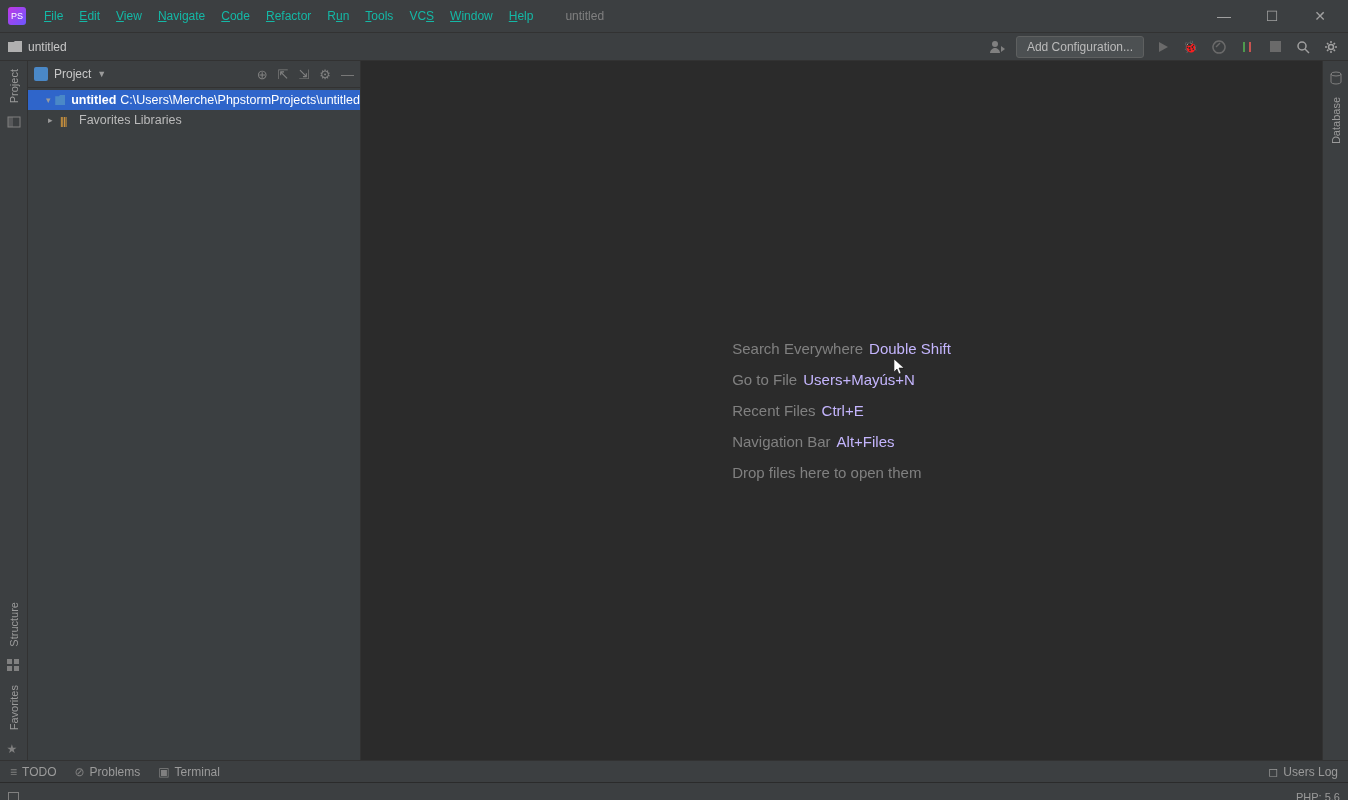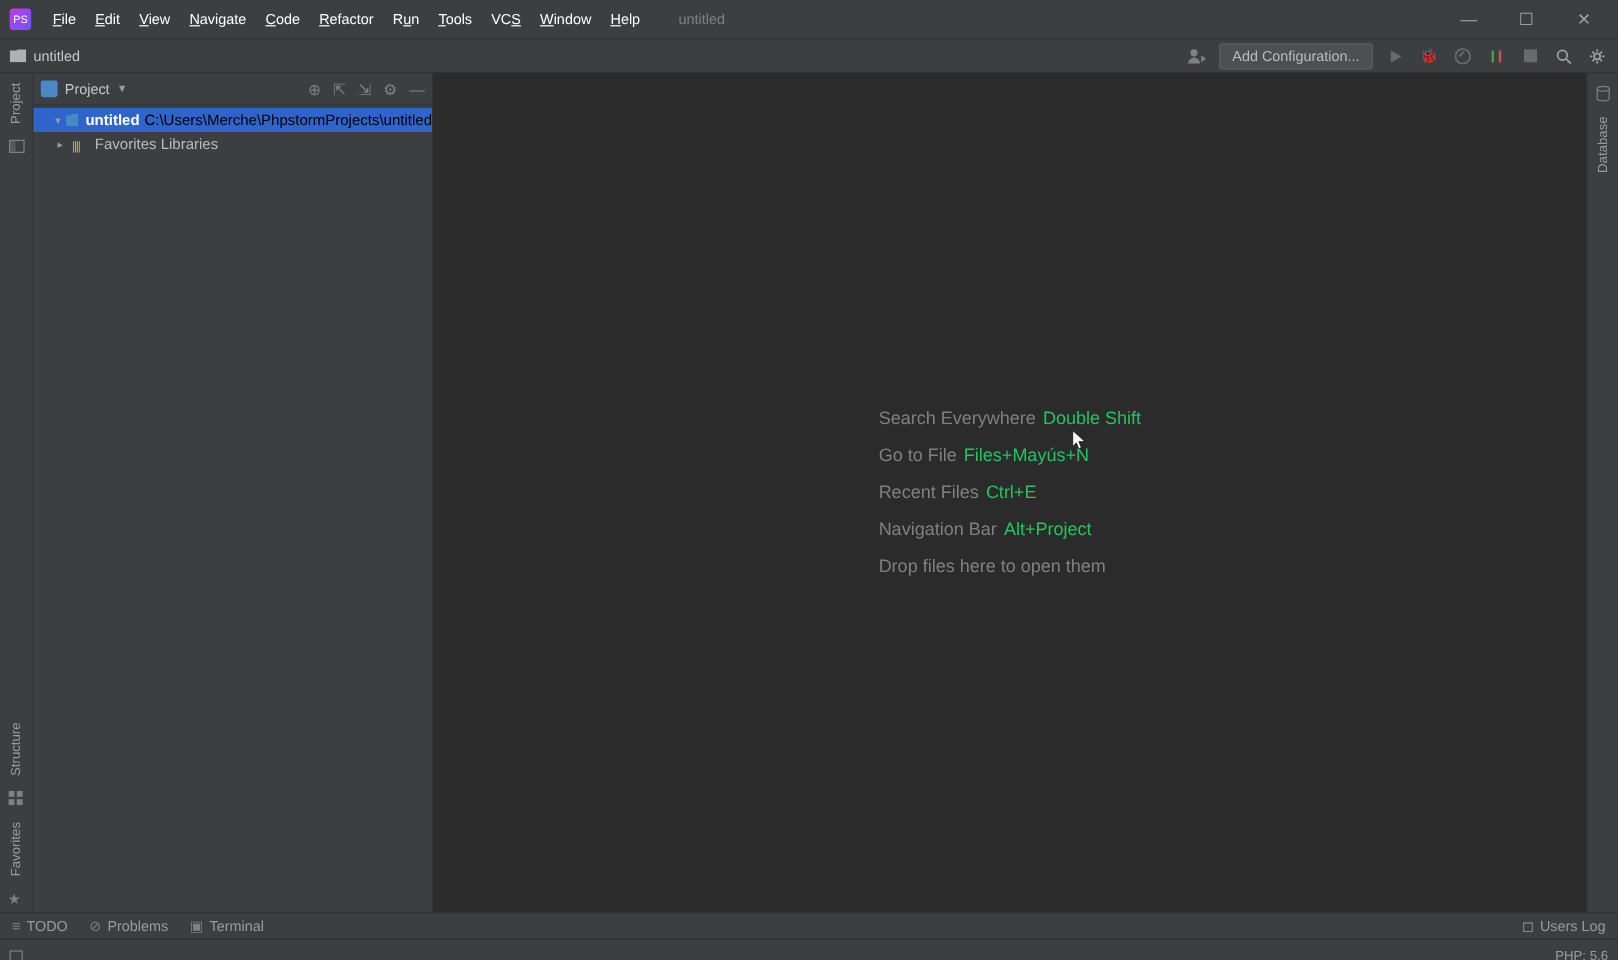--- a/index.html
+++ b/index.html
@@ -25,21 +25,21 @@
 .app-icon {
   width: 18px; height: 18px;
   background: linear-gradient(135deg,#c039e4,#6b57ff);
   border-radius: 3px;
   margin-right: 10px;
   display: inline-flex; align-items:center; justify-content:center;
   color:#fff; font-size:9px; font-weight:normal;
 }
 .menubar .menu-item {
   padding: 4px 8px;
-  color: #ffffff;
+  color: #14b8a6;
   cursor: default;
 }
 .menubar .menu-item .ul { text-decoration: underline; }
 .menubar .title-spacer { width: 24px; }
 .menubar .window-title { color: #808080; }
 .window-controls {
   margin-left: auto;
   display: flex;
   gap: 24px;
   padding-right: 8px;
@@ -128,21 +128,21 @@
 .panel-header .ph-right span{ color:#808080; cursor:default; font-size:13px;}
 
 .tree { padding: 2px 0; font-size:12.5px;}
 .tree-row {
   display:flex; align-items:center;
   height: 20px;
   padding-left: 18px;
   cursor:default;
 }
 .tree-row.selected { background:#2f65ca; color:#fff;}
-.tree-row.selected .path{ color:#000000;}
+.tree-row.selected .path{ color:#ffffff;}
 .tree-row .exp{ width:12px; color:#9b9b9b; font-size:9px;}
 .tree-row .ticon{ margin-right:6px; }
 .folder-blue{ width:13px;height:10px; background:#4a88c7; clip-path: polygon(0 12%, 38% 12%, 48% 0, 100% 0, 100% 100%, 0 100%);}
 .lib-icon{ width:13px;height:12px; display:inline-block;}
 .lib-icon::before{content:"||||"; color:#e8a33d; font-size:10px; letter-spacing:-1px;}
 .scratch-icon{ width:13px;height:12px; background:#5fa55f; border-radius:2px; position:relative;}
 .scratch-icon::after{content:""; position:absolute; right:-2px; bottom:-2px; width:7px;height:7px; background:#3d7dcc; border-radius:50%;}
 .tree-row .name{ }
 .tree-row .name.bold{ font-weight:600; color:#fff;}
 .tree-row .path{ color:#808080; margin-left:4px;}
@@ -152,21 +152,21 @@
 .editor {
   flex:1;
   background:#2b2b2b;
   position:relative;
   display:flex;
   align-items:center;
   justify-content:center;
 }
 .hints { color:#808080; font-size:15px; }
 .hints .line{ margin: 14px 0; }
-.hints .key{ color:#22c55e; margin-left:6px;margin-top:12px;}
+.hints .key{ color:#c4b5fd; margin-left:6px;margin-top:12px;}
 .cursor-arrow{
   position:absolute;
   left: 533px; top: 298px;
   font-size:14px; color:#fff;
 }
 
 
 .right-gutter{
   width:26px;
   background:#3c3f41;
@@ -326,23 +326,23 @@
         <span class="exp">▸</span>
         <span class="ticon lib-icon"></span>
         <span class="name">Favorites Libraries</span>
       </div>
     </div>
   </div>
 
   <div class="editor">
     <div class="hints">
       <div class="line"><span>Search Everywhere</span><span class="key">Double Shift</span></div>
-      <div class="line"><span>Go to File</span><span class="key">Files+Mayús+N</span></div>
+      <div class="line"><span>Go to File</span><span class="key">Users+Mayús+N</span></div>
       <div class="line"><span>Recent Files</span><span class="key">Ctrl+E</span></div>
-      <div class="line"><span>Navigation Bar</span><span class="key">Alt+Project</span></div>
+      <div class="line"><span>Navigation Bar</span><span class="key">Alt+Files</span></div>
       <div class="line"><span>Drop files here to open them</span></div>
     </div>
     <div class="cursor-arrow">
       <svg width="12" height="16" viewBox="0 0 12 16">
           <path d="M0 0l0 13 3-3 2 5 2-1-2-5 5 0z" fill="#fff" stroke="#000" stroke-width="0.5"></path>
         </svg>
     </div>
   </div>
 
   <div class="right-gutter">

